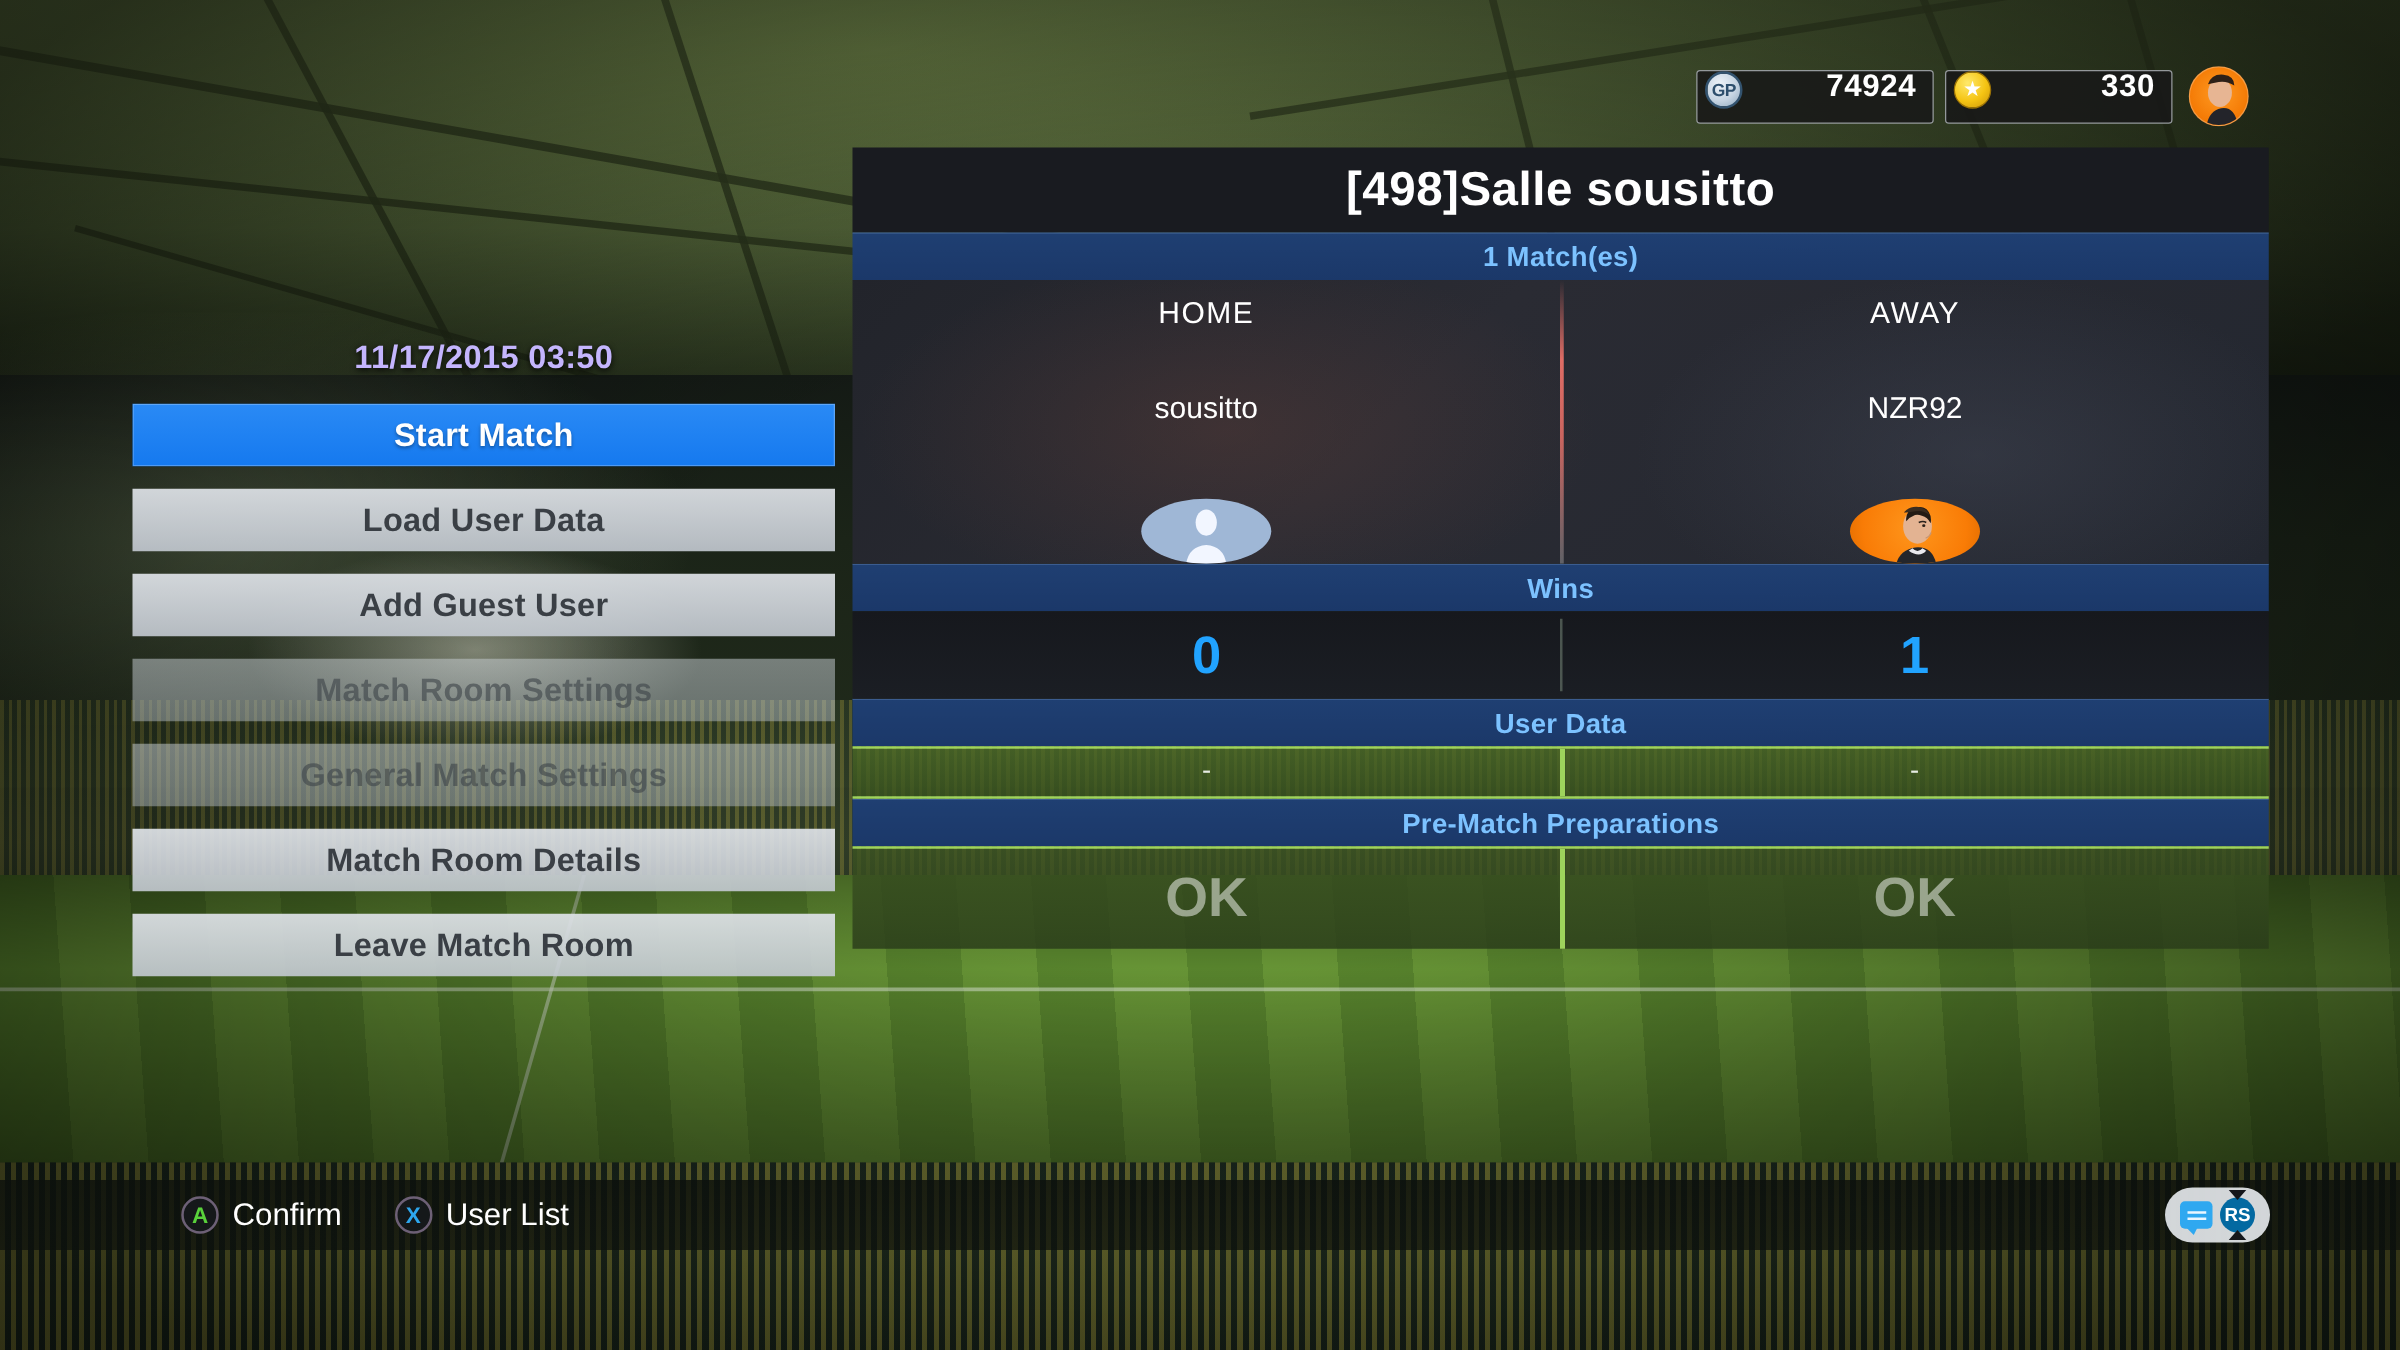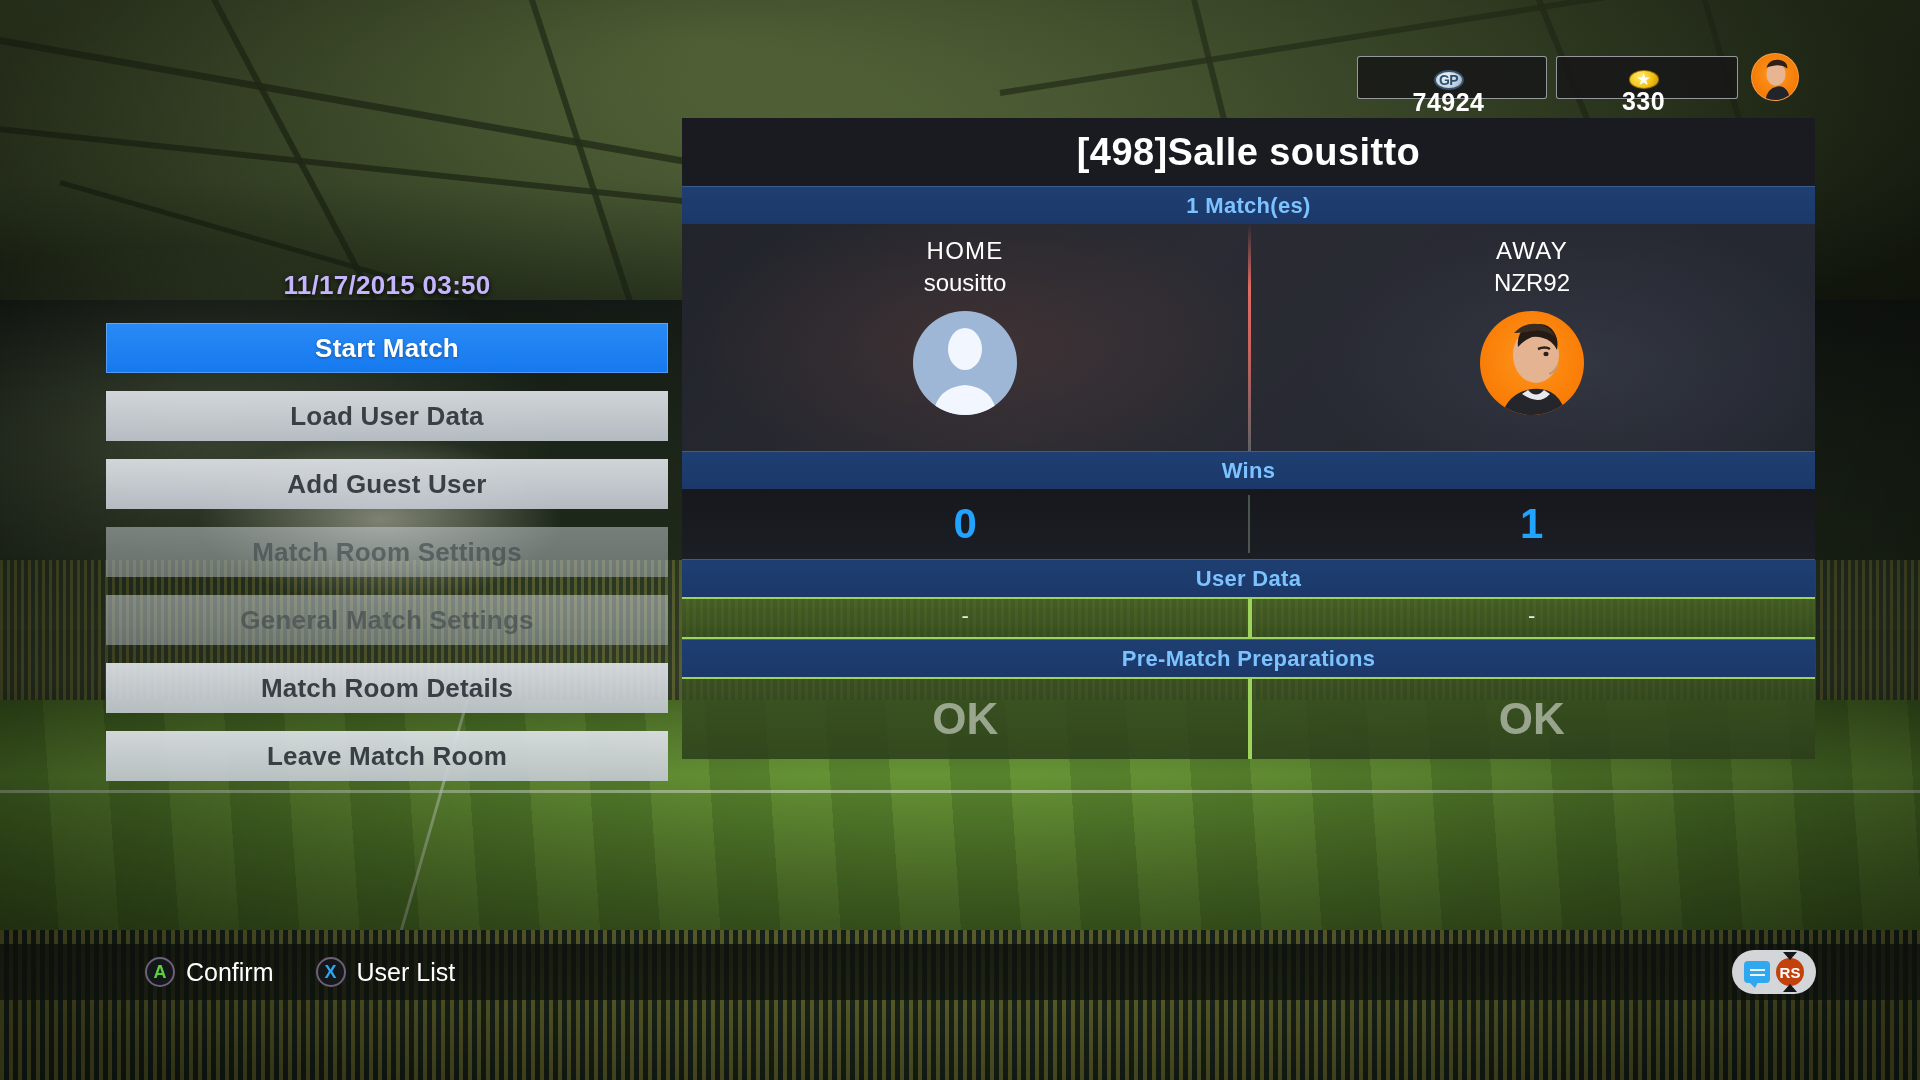--- a/index.html
+++ b/index.html
@@ -64,26 +64,25 @@
     background:radial-gradient(ellipse 1250px 720px at 960px 520px, rgba(0,0,0,0) 35%, rgba(0,0,0,.55) 100%);
   }
   .bg-floodlight{
     position:absolute; left:120px; top:400px; width:520px; height:240px;
     background:radial-gradient(ellipse 260px 120px at 260px 120px, rgba(255,255,235,.45) 0%, rgba(255,255,220,0) 70%);
   }
 
   
   #hud { position:absolute; top:53px; left:1357px; display:flex; align-items:center; gap:9px; }
   .cur-pill{
-    height:43px; display:flex; align-items:center;
+    height:43px; display:flex; align-items:flex-start;
     background:rgba(24,24,24,.88);
     border:1px solid rgba(190,195,200,.75);
     border-radius:3px;
-    padding:13px 13px 0 6px;
-    flex-direction:column;
+    padding:0 13px 0 6px;
   }
   .cur-pill.gp { width:190px; }
   .cur-pill.coin { width:182px; }
   .cur-val{
     flex:1; text-align:right; color:#fff; font-size:25px; font-weight:bold;
     letter-spacing:.5px; line-height:1;
   }
   .gp-icon{
     width:30px; height:30px; border-radius:50%;
     background:radial-gradient(circle at 38% 32%, #eef3f8 0%, #c6d4e2 55%, #8fa7bd 100%);
@@ -172,21 +171,21 @@
                radial-gradient(ellipse 380px 200px at 900px 140px, rgba(70,75,90,.40) 0%, rgba(40,42,50,0) 72%);
     pointer-events:none;
   }
   .split-line{
     position:absolute; left:566px; top:0; width:3px; height:100%;
     background:linear-gradient(180deg, rgba(255,120,110,.0) 0%, rgba(255,120,110,.85) 28%, rgba(255,120,110,.75) 55%, rgba(200,200,200,.35) 100%);
     z-index:2;
   }
   .player-half{
     position:absolute; top:0; width:566px; height:100%;
-    display:flex; flex-direction:column; align-items:center; z-index:3;
+    display:flex; flex-direction:column; align-items:center; z-index:3;gap:44px;
   }
   .player-half.home{ left:0; }
   .player-half.away{ left:567px; }
   .side-label{ color:#fff; font-size:24px; margin-top:13px; letter-spacing:1.2px; }
   .player-name{ color:#fff; font-size:24px; margin-top:4px; }
   .avatar-circle{
     width:104px; height:104px; border-radius:50%;
     margin-top:14px; overflow:hidden; position:relative;
   }
   .avatar-circle.default{
@@ -263,21 +262,21 @@
     display:flex; flex-direction:column; justify-content:center; align-items:center; gap:3px;
   }
   .chat-icon i{ display:block; width:15px; height:2px; background:#eaf6ff; }
   .chat-icon::after{
     content:""; position:absolute; left:5px; bottom:-5px;
     border-left:6px solid transparent; border-right:3px solid transparent;
     border-top:6px solid #2fa8f0;
   }
   .rs-icon{
     width:28px; height:28px; border-radius:50%;
-    background:#c2410c; color:#fff; font-size:15px; font-weight:bold;
+    background:#0369a1; color:#fff; font-size:15px; font-weight:bold;
     display:flex; align-items:center; justify-content:center; position:relative;
   }
   .rs-icon::before{
     content:""; position:absolute; top:-6px; left:50%; transform:translateX(-50%);
     border-left:7px solid transparent; border-right:7px solid transparent;
     border-top:8px solid #14161a;
   }
   .rs-icon::after{
     content:""; position:absolute; bottom:-6px; left:50%; transform:translateX(-50%);
     border-left:7px solid transparent; border-right:7px solid transparent;

